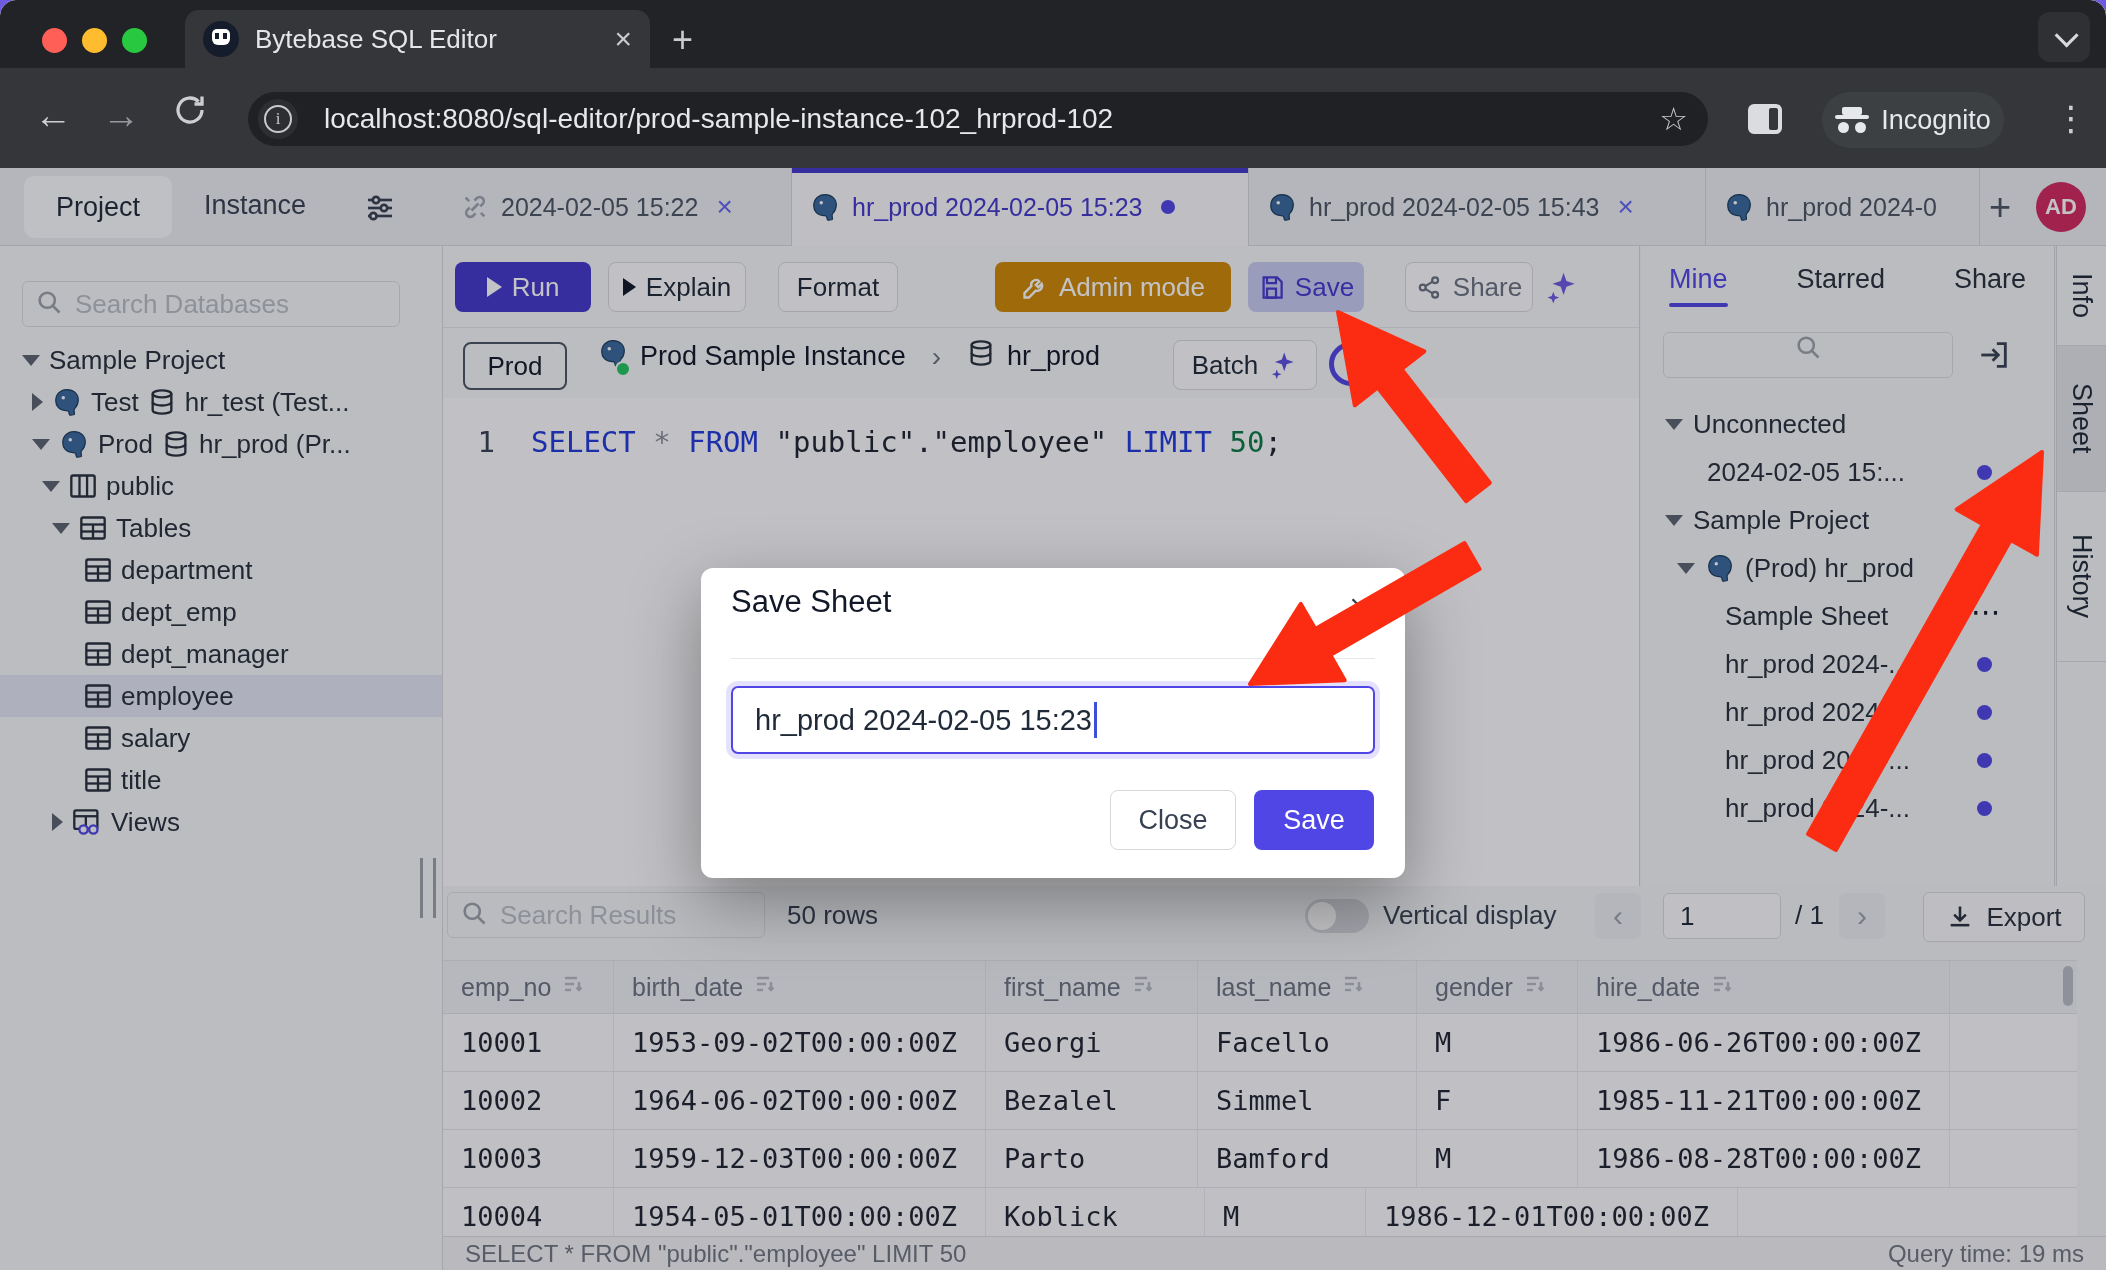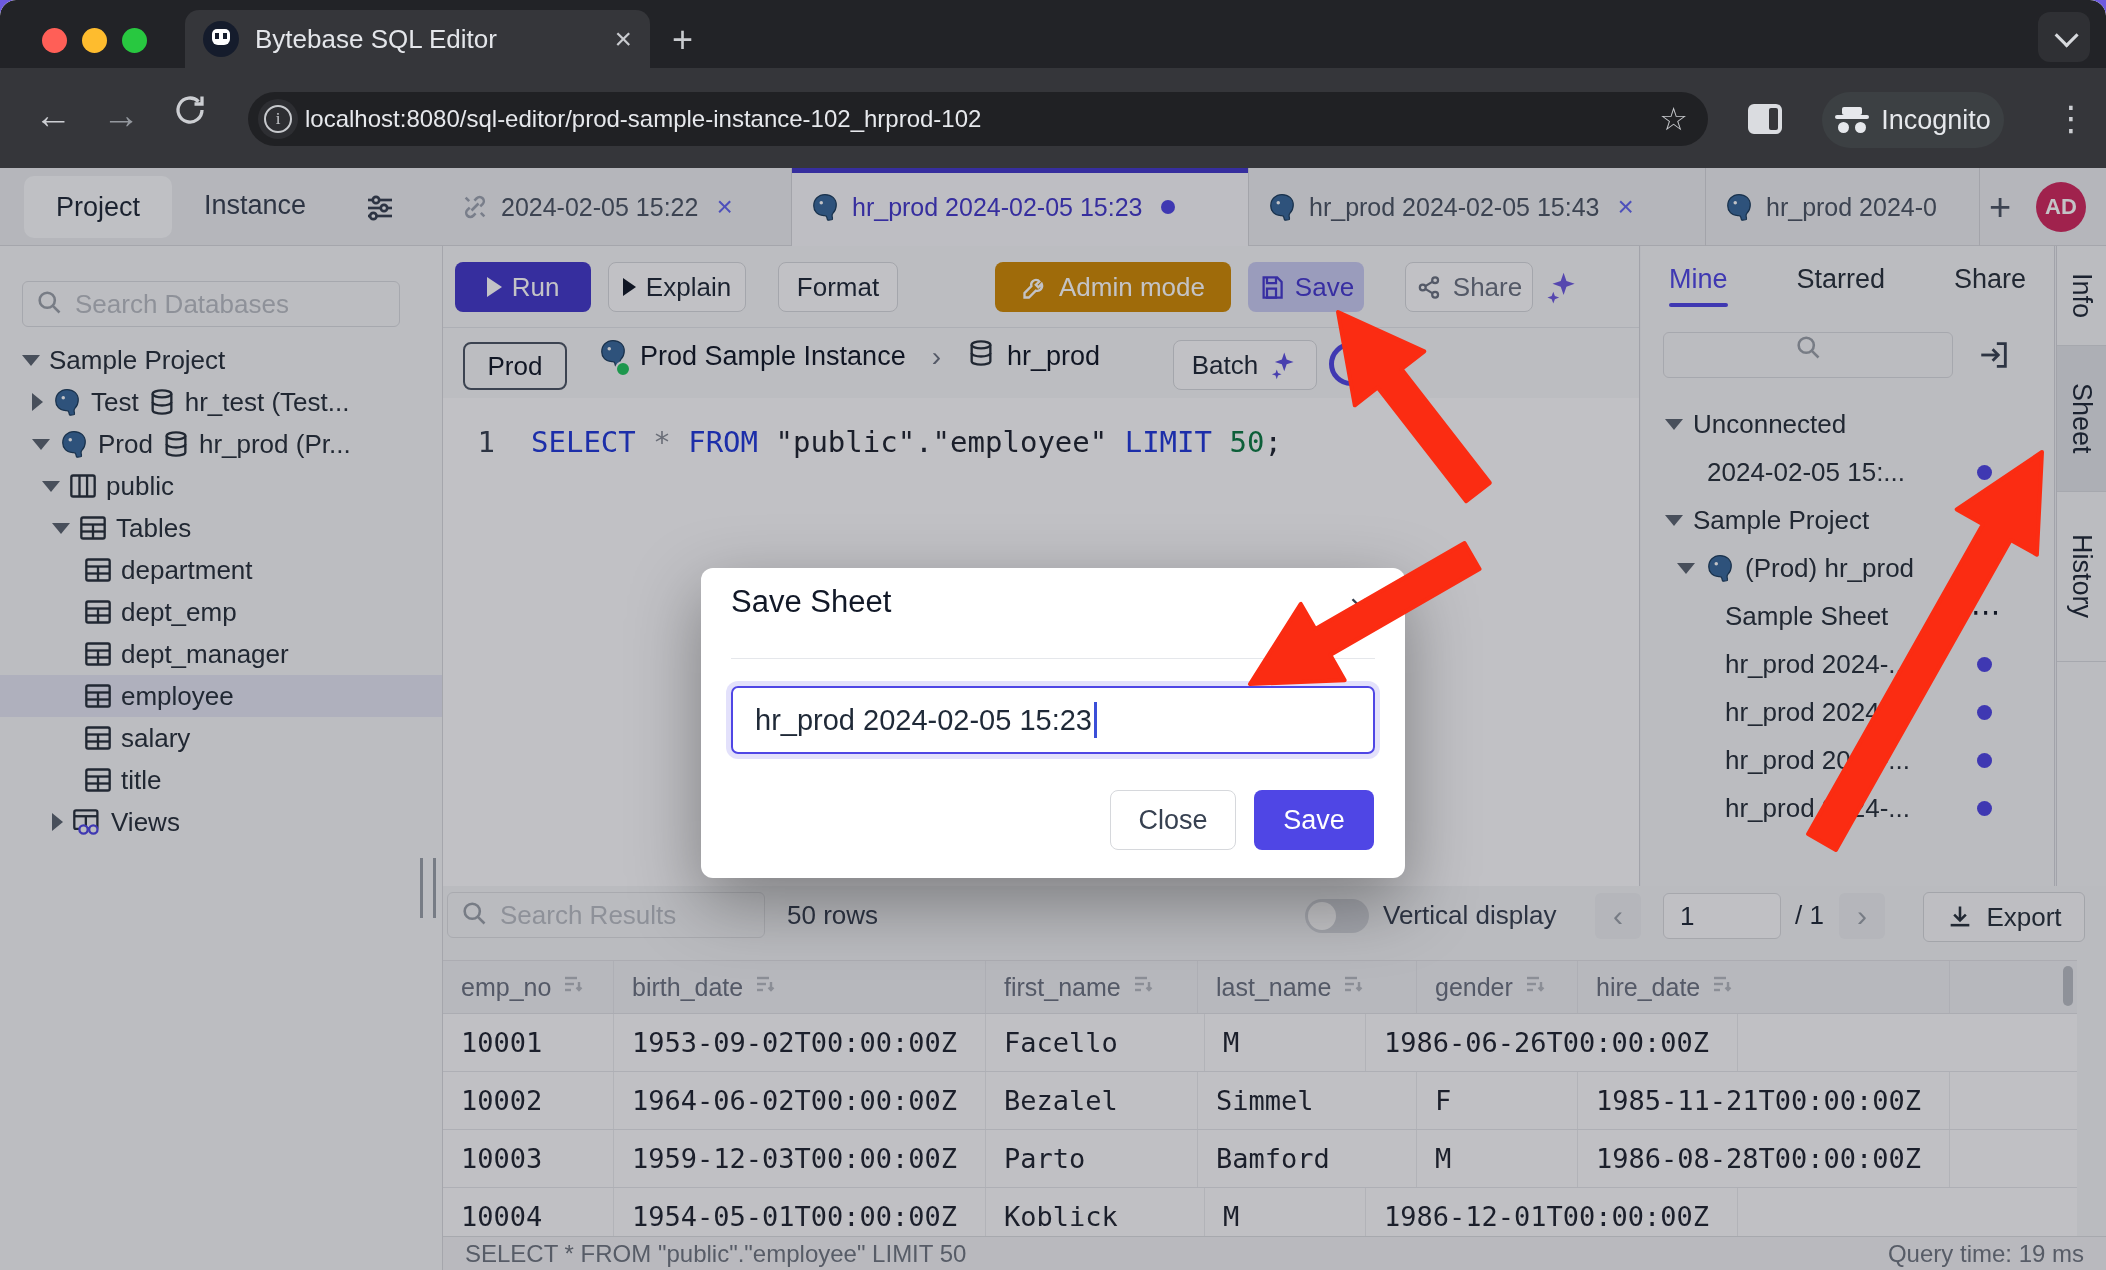--- a/index.html
+++ b/index.html
@@ -16,21 +16,21 @@
   .favicon i::after{content:"";position:absolute;left:3px;top:4px;width:4px;height:6px;background:#151c2c;box-shadow:8px 0 0 #151c2c;}
   .btab .bx{margin-left:auto;color:#c9cbcf;font-size:30px;}
   .newtab{position:absolute;left:672px;top:22px;color:#c9cbcf;font-size:36px;line-height:36px;}
   .tabchev{position:absolute;right:16px;top:12px;width:52px;height:50px;border-radius:12px;background:#2f3034;display:flex;align-items:center;justify-content:center;}
   .chevdown{width:14px;height:14px;border-right:3px solid #d7d9dd;border-bottom:3px solid #d7d9dd;transform:rotate(45deg) translateY(-3px);}
   .navrow{position:absolute;left:0;top:68px;width:100%;height:100px;background:#35363a;}
   .navic{position:absolute;top:26px;font-size:38px;color:#ccced2;}
   .urlbar{position:absolute;left:248px;top:24px;width:1460px;height:54px;border-radius:27px;background:#202124;display:flex;align-items:center;}
   .infochip{width:40px;height:40px;border-radius:50%;background:#2d2e32;margin-left:10px;display:flex;align-items:center;justify-content:center;flex:0 0 auto;}
   .infoc{width:24px;height:24px;border:2.5px solid #c7c9cd;border-radius:50%;color:#c7c9cd;font-size:17px;display:flex;align-items:center;justify-content:center;font-family:"Liberation Serif",serif;}
-  .urltext{color:#e6e8ec;font-size:24px;margin-left:7px;white-space:nowrap;}
+  .urltext{color:#e6e8ec;font-size:28px;margin-left:26px;white-space:nowrap;}
   .urlstar{margin-left:auto;margin-right:20px;color:#c7c9cd;font-size:32px;}
   .panelic{position:absolute;left:1748px;top:36px;width:34px;height:30px;border-radius:6px;background:#dadce0;}
   .panelic::after{content:"";position:absolute;right:4px;top:4px;width:9px;height:22px;background:#35363a;border-radius:2px;}
   .incog{position:absolute;left:1822px;top:24px;width:182px;height:56px;border-radius:28px;background:#3c4043;display:flex;align-items:center;justify-content:center;gap:12px;color:#e6e8ec;font-size:27px;}
   .incogic{position:relative;width:34px;height:26px;}
   .incogic .hat{position:absolute;left:7px;top:0;width:20px;height:8px;background:#e6e8ec;border-radius:2px;}
   .incogic .brim{position:absolute;left:0;top:8px;width:34px;height:4px;background:#e6e8ec;border-radius:2px;}
   .incogic .g1,.incogic .g2{position:absolute;top:15px;width:11px;height:11px;border-radius:50%;background:#e6e8ec;}
   .incogic .g1{left:3px;} .incogic .g2{left:20px;}
   .dots3{position:absolute;left:2054px;top:30px;color:#ccced2;font-size:34px;letter-spacing:0;}
@@ -650,20 +650,21 @@
                   <path d="M18 10v8"></path>
                   <path d="M15.5 15.5L18 18l2.5-2.5"></path>
                 </svg></span>
             </div>
             <div class="gh" style="width: 127px; border-right: none;"></div>
           </div>
         <div class="gbody mono" id="grid-body">
             <div class="grow">
               <div class="gc" style="width: 171px;">10001</div>
               <div class="gc" style="width: 372px;">1953-09-02T00:00:00Z</div>
+              <div class="gc" style="width: 212px;">Georgi</div>
               <div class="gc" style="width: 219px;">Facello</div>
               <div class="gc" style="width: 161px;">M</div>
               <div class="gc" style="width: 372px;">1986-06-26T00:00:00Z</div>
               <div class="gc" style="width: 127px; border-right: none;"></div>
             </div>
             <div class="grow">
               <div class="gc" style="width: 171px;">10002</div>
               <div class="gc" style="width: 372px;">1964-06-02T00:00:00Z</div>
               <div class="gc" style="width: 212px;">Bezalel</div>
               <div class="gc" style="width: 219px;">Simmel</div>

